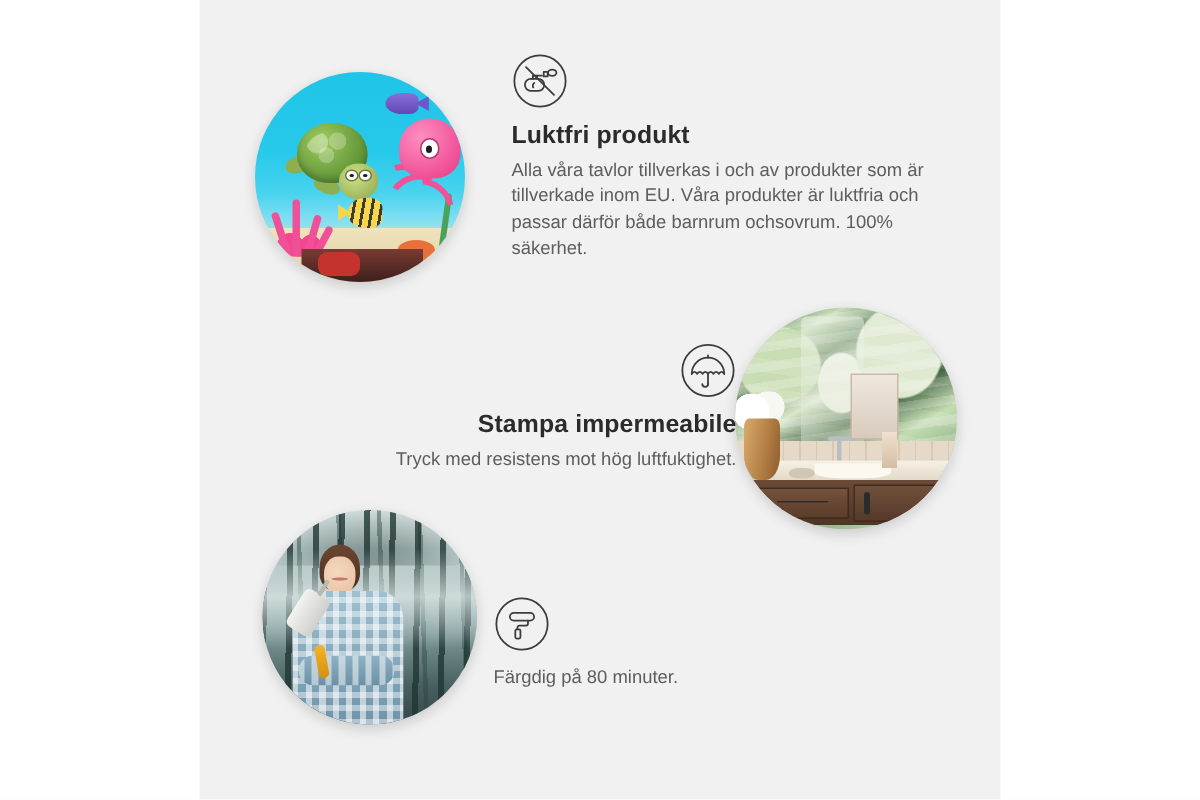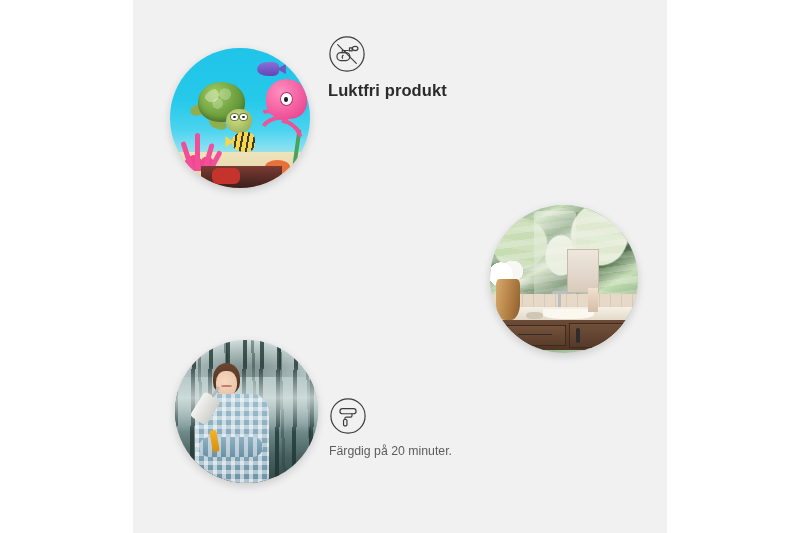--- a/index.html
+++ b/index.html
@@ -350,21 +350,21 @@
   }
   .feature p {
     margin: 0;
     font-size: 12.3px;
     line-height: 1.42;
     color: #5d5d5d;
   }
   .feature.align-right { text-align: right; }
   .feature.align-left  { text-align: left;  }
 
-  .f1 { left: 195px; top: 35px;  width: 300px; }
+  .f1 { left: 208px; top: 35px;  width: 300px; }
   .f2 { left:  60px; top: 228px; width: 298px; }
   .f3 { left: 196px; top: 397px; width: 280px; }
 
   svg { display: block; }
 </style>
 </head>
 <body>
 
 <div class="stage">
   <div class="panel">
@@ -411,20 +411,21 @@
           <path d="M13.5 18.5c-2.3 0-4.1 1.9-4.1 4.2s1.8 4.2 4.1 4.2h5.4c2.3 0 4.1-1.9 4.1-4.2s-1.8-4.2-4.1-4.2z"></path>
           <path d="M15 18.5v-2.2h3v2.2"></path>
           <path d="M18 16.3h3.4"></path>
           <path d="M22.6 13.6h2.8v3.2h-2.8z"></path>
           <ellipse cx="28.6" cy="14.2" rx="2.9" ry="2.2"></ellipse>
           <path d="M16 21.4c-1 .6-1.4 2-0.7 3.1"></path>
           <path d="M10.2 10.2 29.8 29.8"></path>
         </svg>
       </div>
       <h3>Luktfri produkt</h3>
+      <p>Alla våra tavlor tillverkas i och av produkter som är tillverkade inom EU. Våra produkter är luktfria och passar därför både barnrum ochsovrum. 100% säkerhet.</p>
     </div>
 
     <div class="medallion m2">
       <div class="art">
         <div class="bath-wall"></div>
         <div class="mirror"></div>
         <div class="backsplash"></div>
         <div class="faucet"></div>
         <div class="counter"></div>
         <div class="basin"></div>
@@ -432,20 +433,34 @@
         <div class="vase"></div>
         <div class="soap"></div>
         <div class="bottle"></div>
         <div class="vanity">
           <div class="drawer"></div>
           <div class="door"></div>
         </div>
       </div>
     </div>
 
+    <div class="feature f2 align-right">
+      <div class="icon-wrap">
+        <svg width="38" height="38" viewBox="0 0 40 40" fill="none" stroke="#3c3c3c" stroke-width="1.25" stroke-linecap="round" stroke-linejoin="round">
+          <circle cx="20" cy="20" r="18"></circle>
+          <path d="M8.6 22.4c0-6.3 5.1-11.4 11.4-11.4s11.4 5.1 11.4 11.4"></path>
+          <path d="M8.6 22.4c.95-1.9 2.85-1.9 3.8 0 .95-1.9 2.85-1.9 3.8 0 .95-1.9 2.85-1.9 3.8 0 .95-1.9 2.85-1.9 3.8 0 .95-1.9 2.85-1.9 3.8 0 .95-1.9 2.85-1.9 3.8 0"></path>
+          <path d="M20 22.4v7.1"></path>
+          <path d="M20 29.5c0 1.1-.9 2-2 2s-2-.9-2-2"></path>
+          <path d="M20 11v-1.6"></path>
+        </svg>
+      </div>
+      <h3>Stampa impermeabile</h3>
+      <p>Tryck med resistens mot hög luftfuktighet.</p>
+    </div>
 
     <div class="medallion m3">
       <div class="art">
         <div class="forest">
           <div class="trunks"></div>
           <div class="canopy"></div>
           <div class="mist"></div>
         </div>
         <div class="woman">
           <div class="hairback"></div>
@@ -461,17 +476,17 @@
 
     <div class="feature f3 align-left">
       <div class="icon-wrap">
         <svg width="38" height="38" viewBox="0 0 40 40" fill="none" stroke="#3c3c3c" stroke-width="1.25" stroke-linecap="round" stroke-linejoin="round">
           <circle cx="20" cy="20" r="18"></circle>
           <rect x="11.5" y="12.2" width="17" height="5.4" rx="2.7"></rect>
           <path d="M24.2 17.6v2.1a1.4 1.4 0 0 1-1.4 1.4h-4.6a1.4 1.4 0 0 0-1.4 1.4v1.2"></path>
           <rect x="15.3" y="23.7" width="3.6" height="6.6" rx="1.1"></rect>
         </svg>
       </div>
-      <p>Färgdig på 20 minuter.</p>
+      <p>Färgdig på 80 minuter.</p>
     </div>
 
   </div>
 </div>
 
 </body></html>

